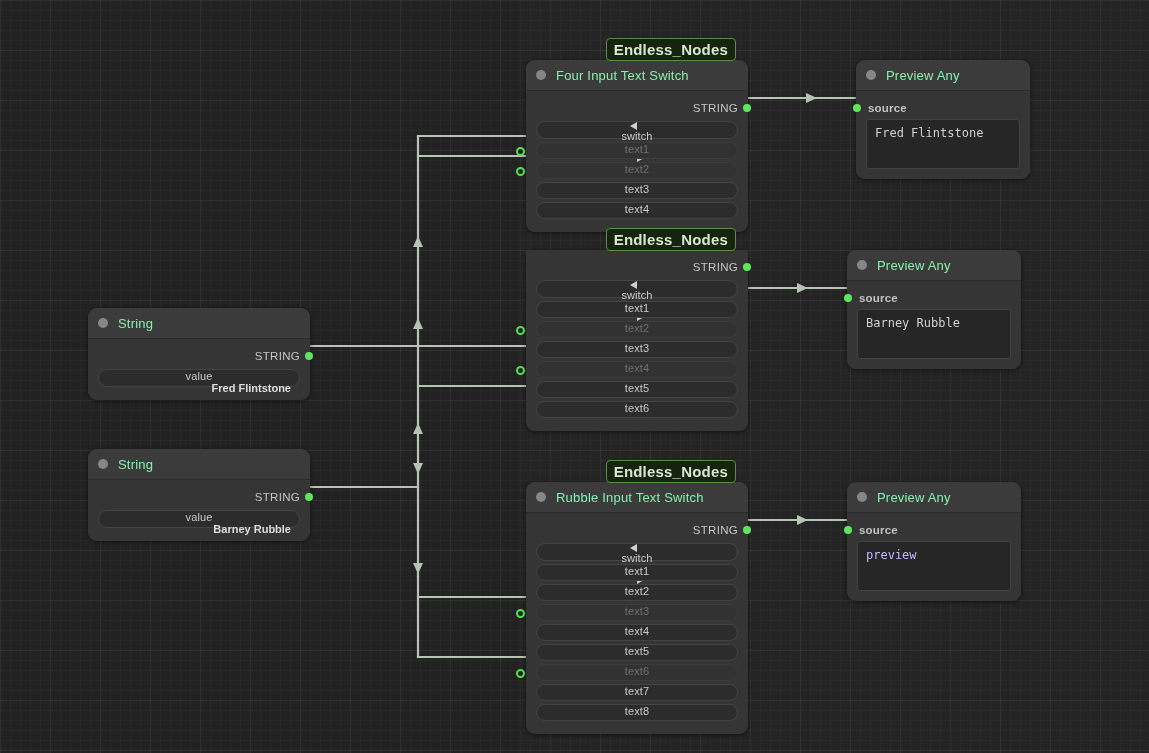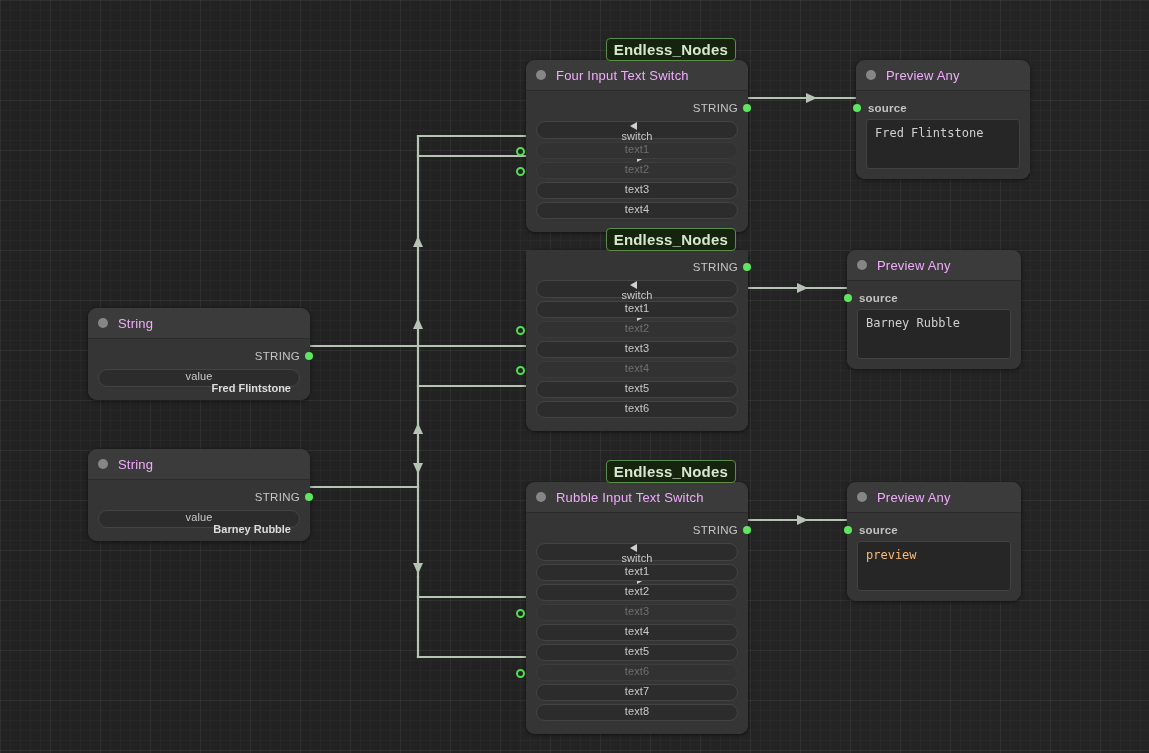--- a/index.html
+++ b/index.html
@@ -54,21 +54,21 @@
     border-bottom: 1px solid #2c2c2c;
   }
   .title-dot {
     width: 10px; height: 10px;
     border-radius: 50%;
     background: #868686;
     margin-right: 10px;
     flex: none;
   }
   .title-text {
-    color: #f0abfc;
+    color: #86efac;
     font-size: 13px;
     letter-spacing: 0.2px;
     white-space: nowrap;
   }
   .node-body {
     padding: 6px 10px 10px 10px;
     background: #353535;
     border-radius: 0 0 9px 9px;
   }
 
@@ -168,21 +168,21 @@
     border: 1px solid #414141;
     border-radius: 3px;
     min-height: 36px;
     padding: 6px 8px;
     margin-top: 2px;
     color: #cfcfcf;
     font-family: "DejaVu Sans Mono", monospace;
     font-size: 12px;
     line-height: 1.3;
   }
-  .preview-box.placeholder { color: #fdba74; }
+  .preview-box.placeholder { color: #c4b5fd; }
 
   
   .badge {
     position: absolute;
     top: -22px;
     right: 12px;
     background: #16240f;
     border: 1px solid #5b8c4a;
     border-radius: 4px;
     color: #d6e8cd;

